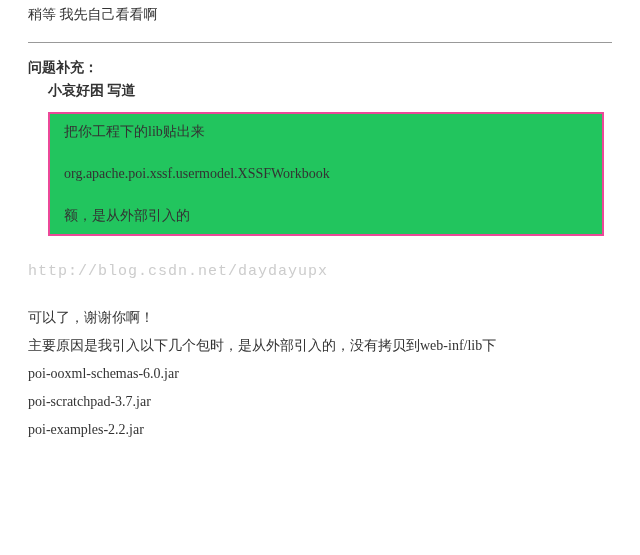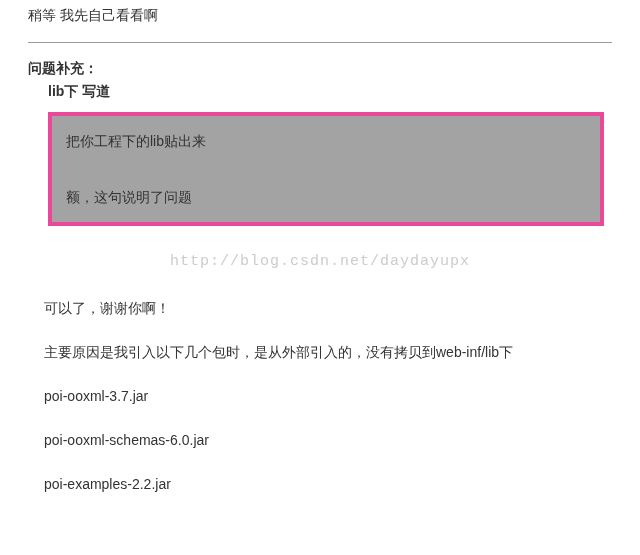--- a/index.html
+++ b/index.html
@@ -1,18 +1,19 @@
 <!DOCTYPE html>
 <html><head>
   <meta charset="utf-8">
   <style>
     * {
       margin: 0;
       padding: 0;
       box-sizing: border-box;
+      font-family: Liberation Serif, serif;
     }
     body {
       font-family: Arial, "Microsoft YaHei", sans-serif;
       font-size: 14px;
       color: #333;
       background: #fff;
       width: 640px;
       padding: 0 28px;
       line-height: 1.6;
     }
@@ -24,71 +25,72 @@
     .section-title {
       font-weight: bold;
       margin-bottom: 0;
     }
     .quote-header {
       font-weight: bold;
       margin-left: 20px;
       margin-bottom: 10px;
     }
     .quote-box {
-      border: 4px solid #ec4899;
-      background: #a3a3a3;
+      border: 2px solid #ec4899;
+      background: #22c55e;
       margin-left: 20px;
       margin-right: 8px;
-      padding: 11px 14px;
+      padding: 4px 14px;
       line-height: 2.0;
       margin-bottom: 24px;
     }
     .quote-box p {
       margin: 0;
     }
     .quote-box .spacer {
       height: 14px;
     }
     .watermark {
-      text-align: center;
+      text-align: left;
       color: #ccc;
       font-family: "Courier New", monospace;
       font-size: 15px;
       letter-spacing: 1px;
       margin: 8px 0 20px 0;
     }
     .reply {
       line-height: 2.0;
     }
     .reply p {
-      margin: 16px;
+      margin: 0;
     }
     .reply .gap {
       height: 16px;
     }
   </style>
 </head>
 <body>
 
 <div class="top-line">稍等 我先自己看看啊</div>
 
 <div class="section-title">问题补充：</div>
 
-<div class="quote-header">lib下 写道</div>
+<div class="quote-header">小哀好困 写道</div>
 
 <div class="quote-box">
   <p>把你工程下的lib贴出来</p>
   <div class="spacer"></div>
+  <p>org.apache.poi.xssf.usermodel.XSSFWorkbook</p>
   <div class="spacer"></div>
-  <p>额，这句说明了问题</p>
+  <p>额，是从外部引入的</p>
 </div>
 
 <div class="watermark">http://blog.csdn.net/daydayupx</div>
 
 <div class="reply">
   <p>可以了，谢谢你啊！</p>
   <p>主要原因是我引入以下几个包时，是从外部引入的，没有拷贝到web-inf/lib下</p>
-  <p>poi-ooxml-3.7.jar</p>
   <p>poi-ooxml-schemas-6.0.jar</p>
+  <p>poi-scratchpad-3.7.jar</p>
   <p>poi-examples-2.2.jar</p>
   <div class="gap"></div>
 
 </div>
 
 </body></html>

